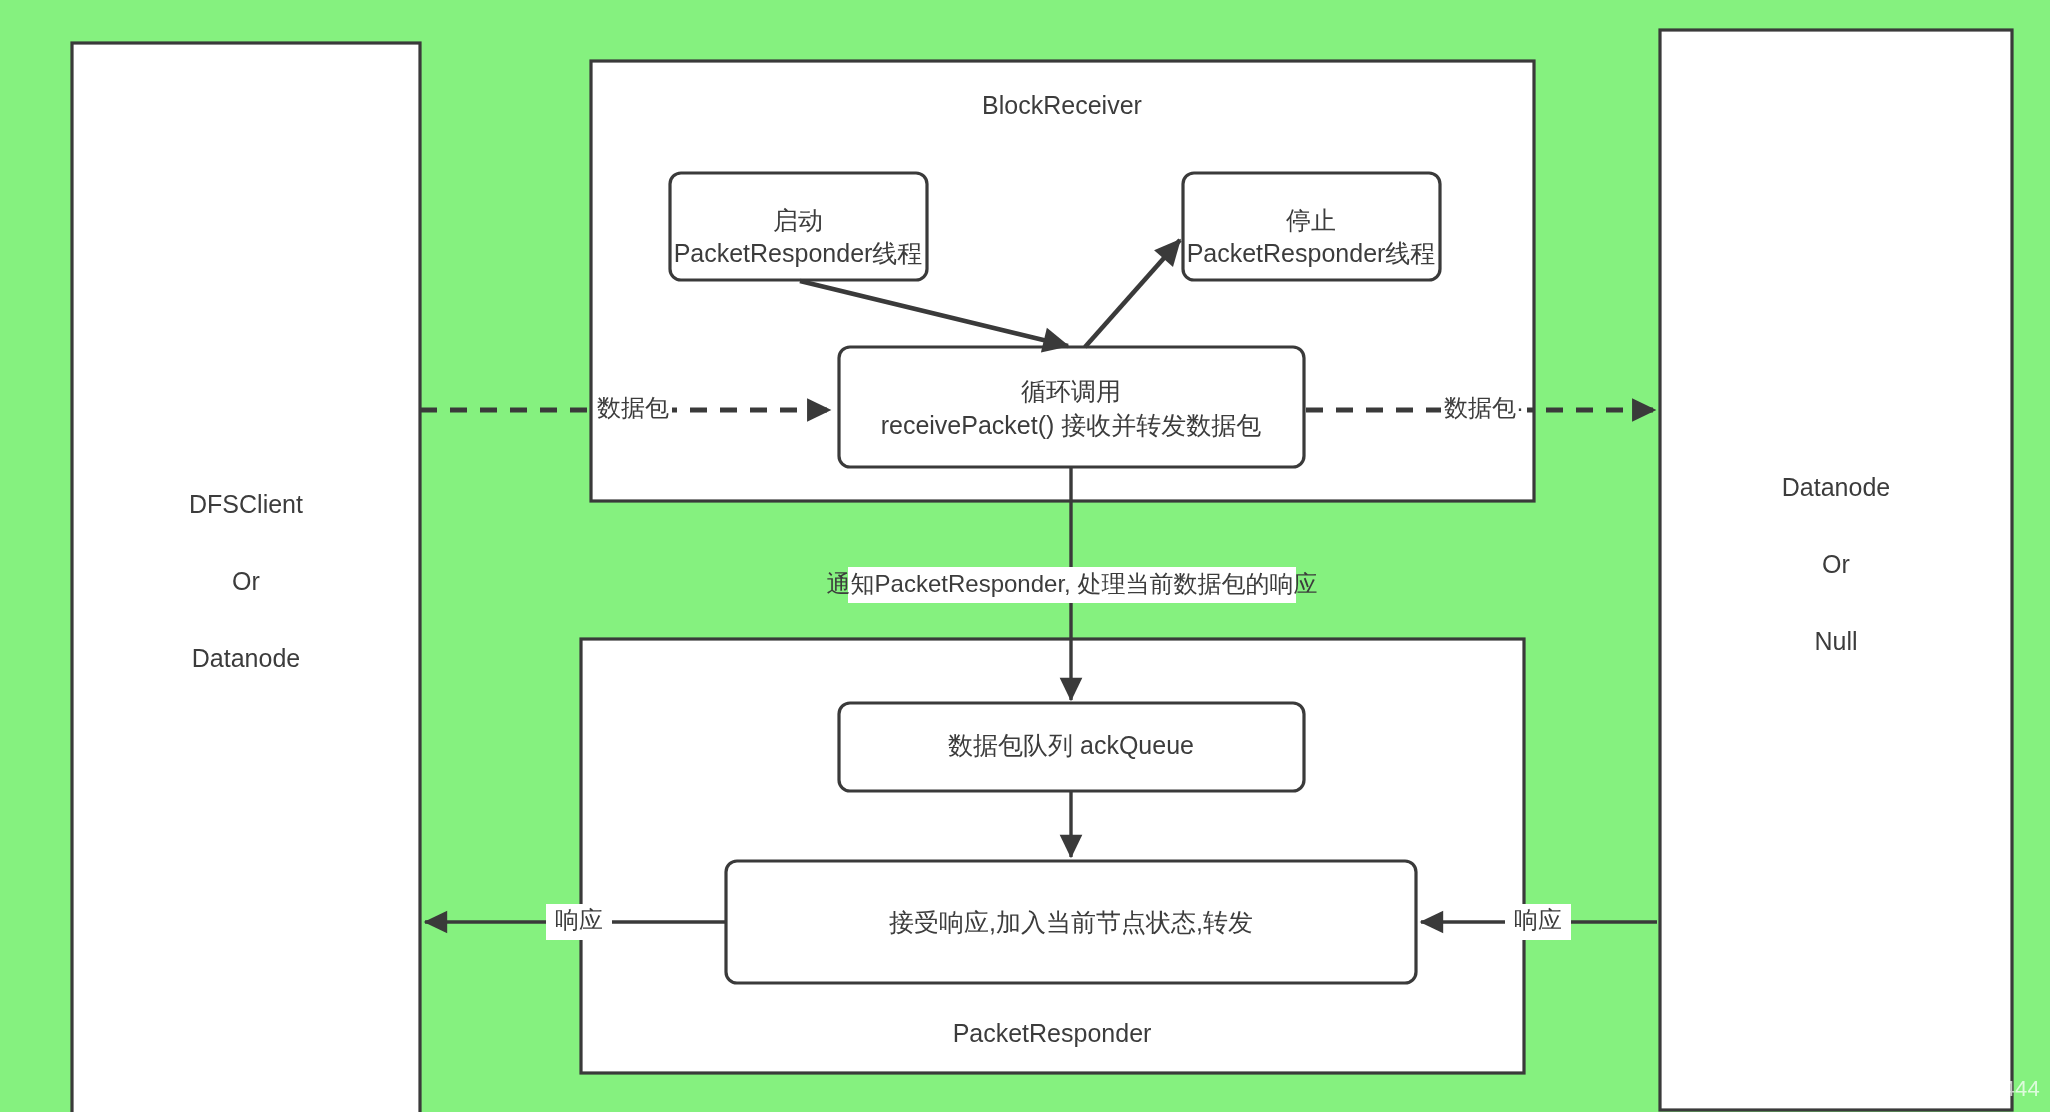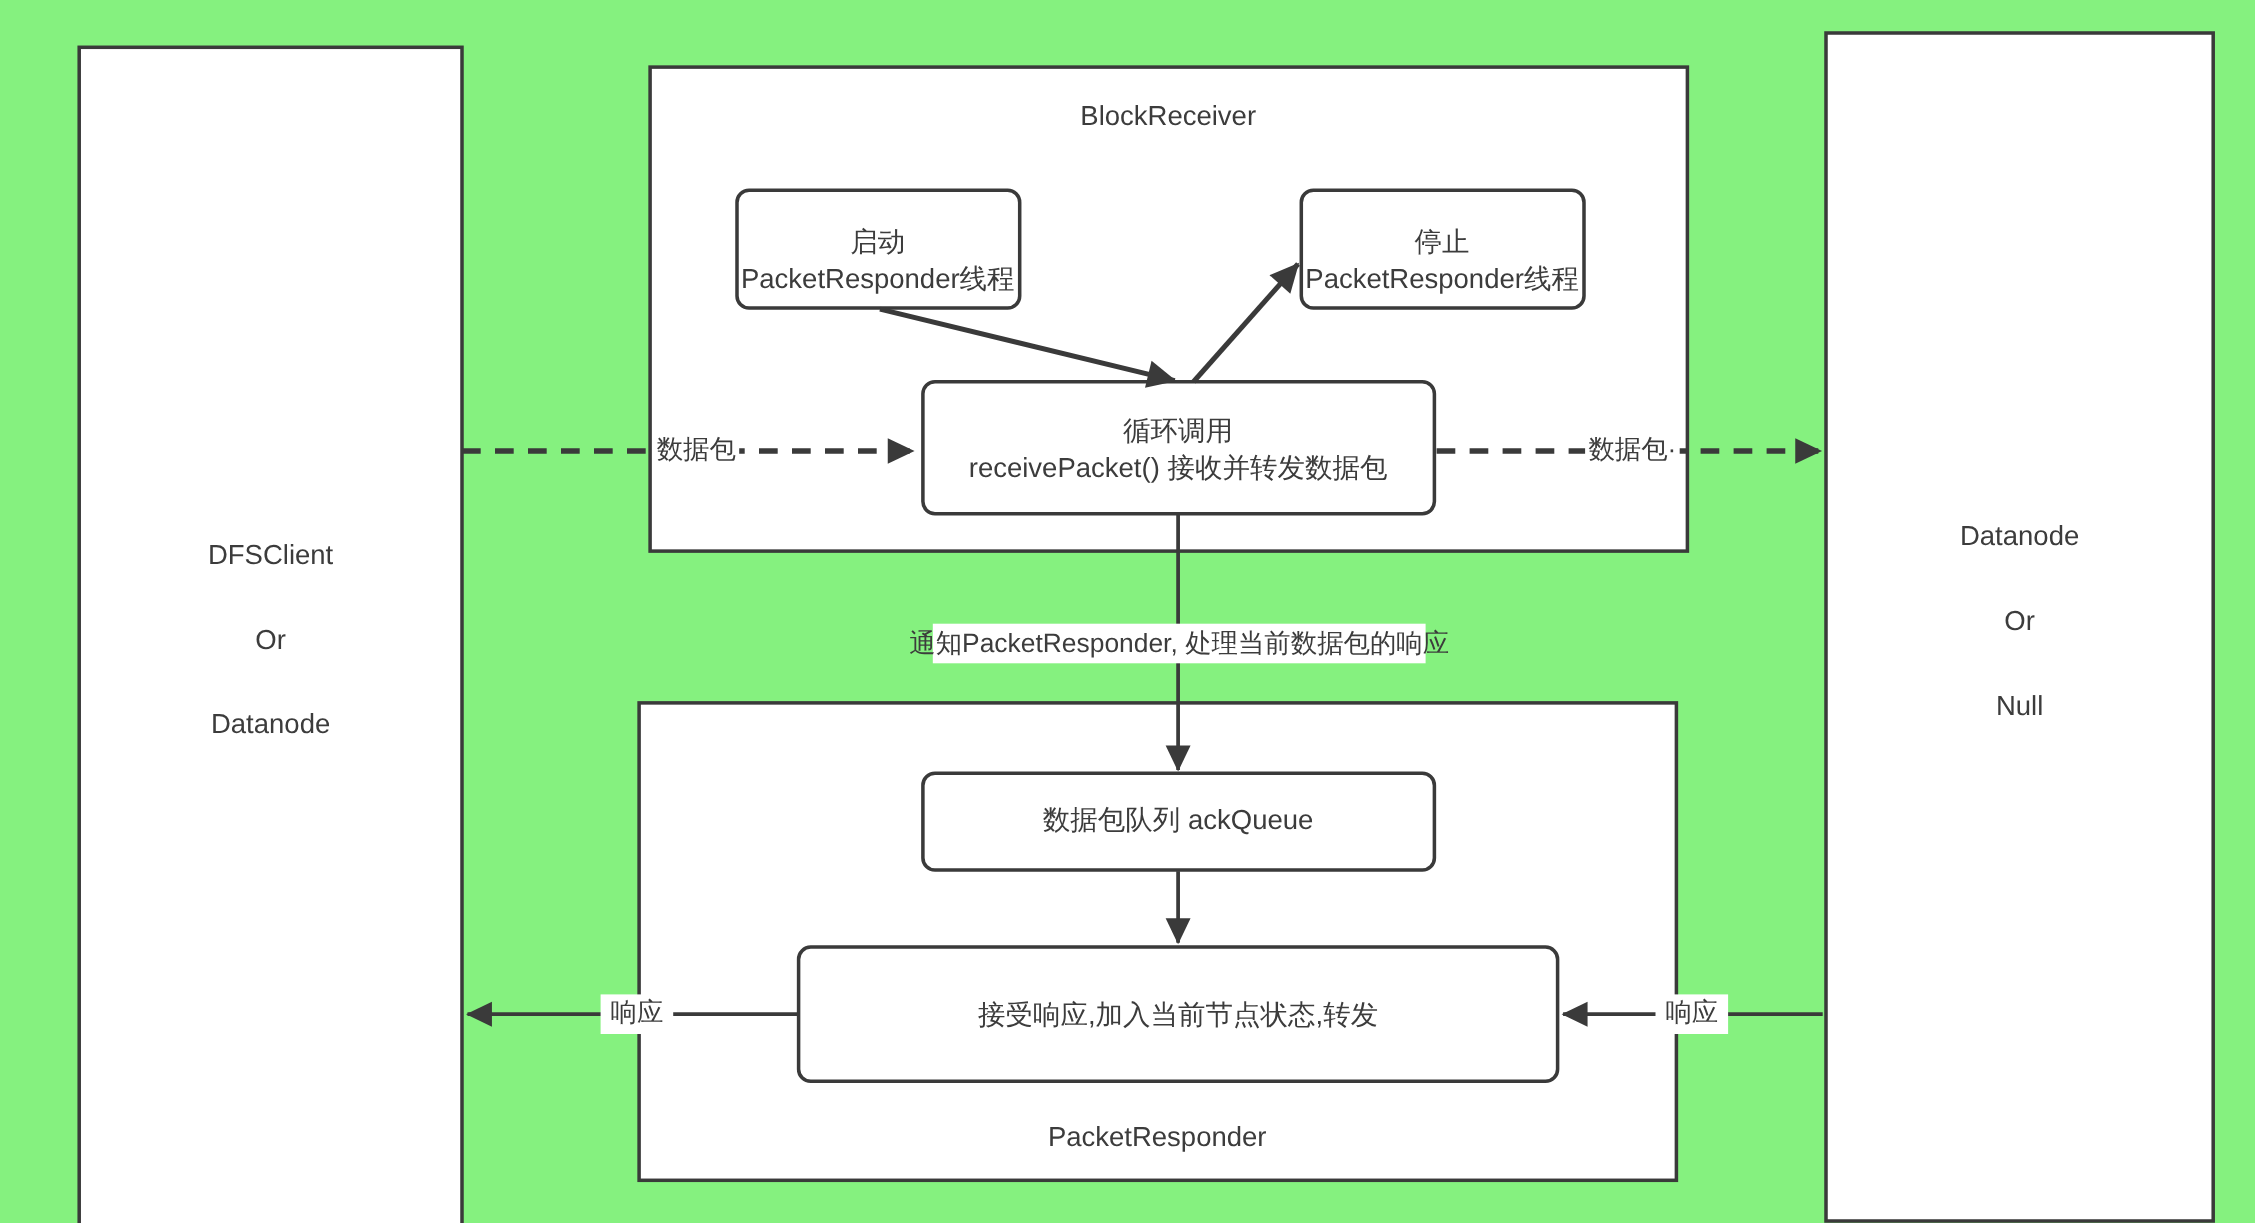--- a/index.html
+++ b/index.html
@@ -143,14 +143,15 @@
 
     <path class="edge" d="M 726 922 L 425 922" marker-end="url(#arrow-solid)"></path>
     <rect class="edge-label-bg" x="546" y="904" width="66" height="36"></rect>
     <text class="lbl-edge" x="579" y="922" text-anchor="middle">响应</text>
 
     <path class="edge" d="M 1657 922 L 1421 922" marker-end="url(#arrow-solid)"></path>
     <rect class="edge-label-bg" x="1505" y="904" width="66" height="36"></rect>
     <text class="lbl-edge" x="1538" y="922" text-anchor="middle">响应</text>
   </svg>
 
+  <div class="watermark">https://blog.csdn.net/zhanglong_4444</div>
 
 </div>
 
 </body></html>

